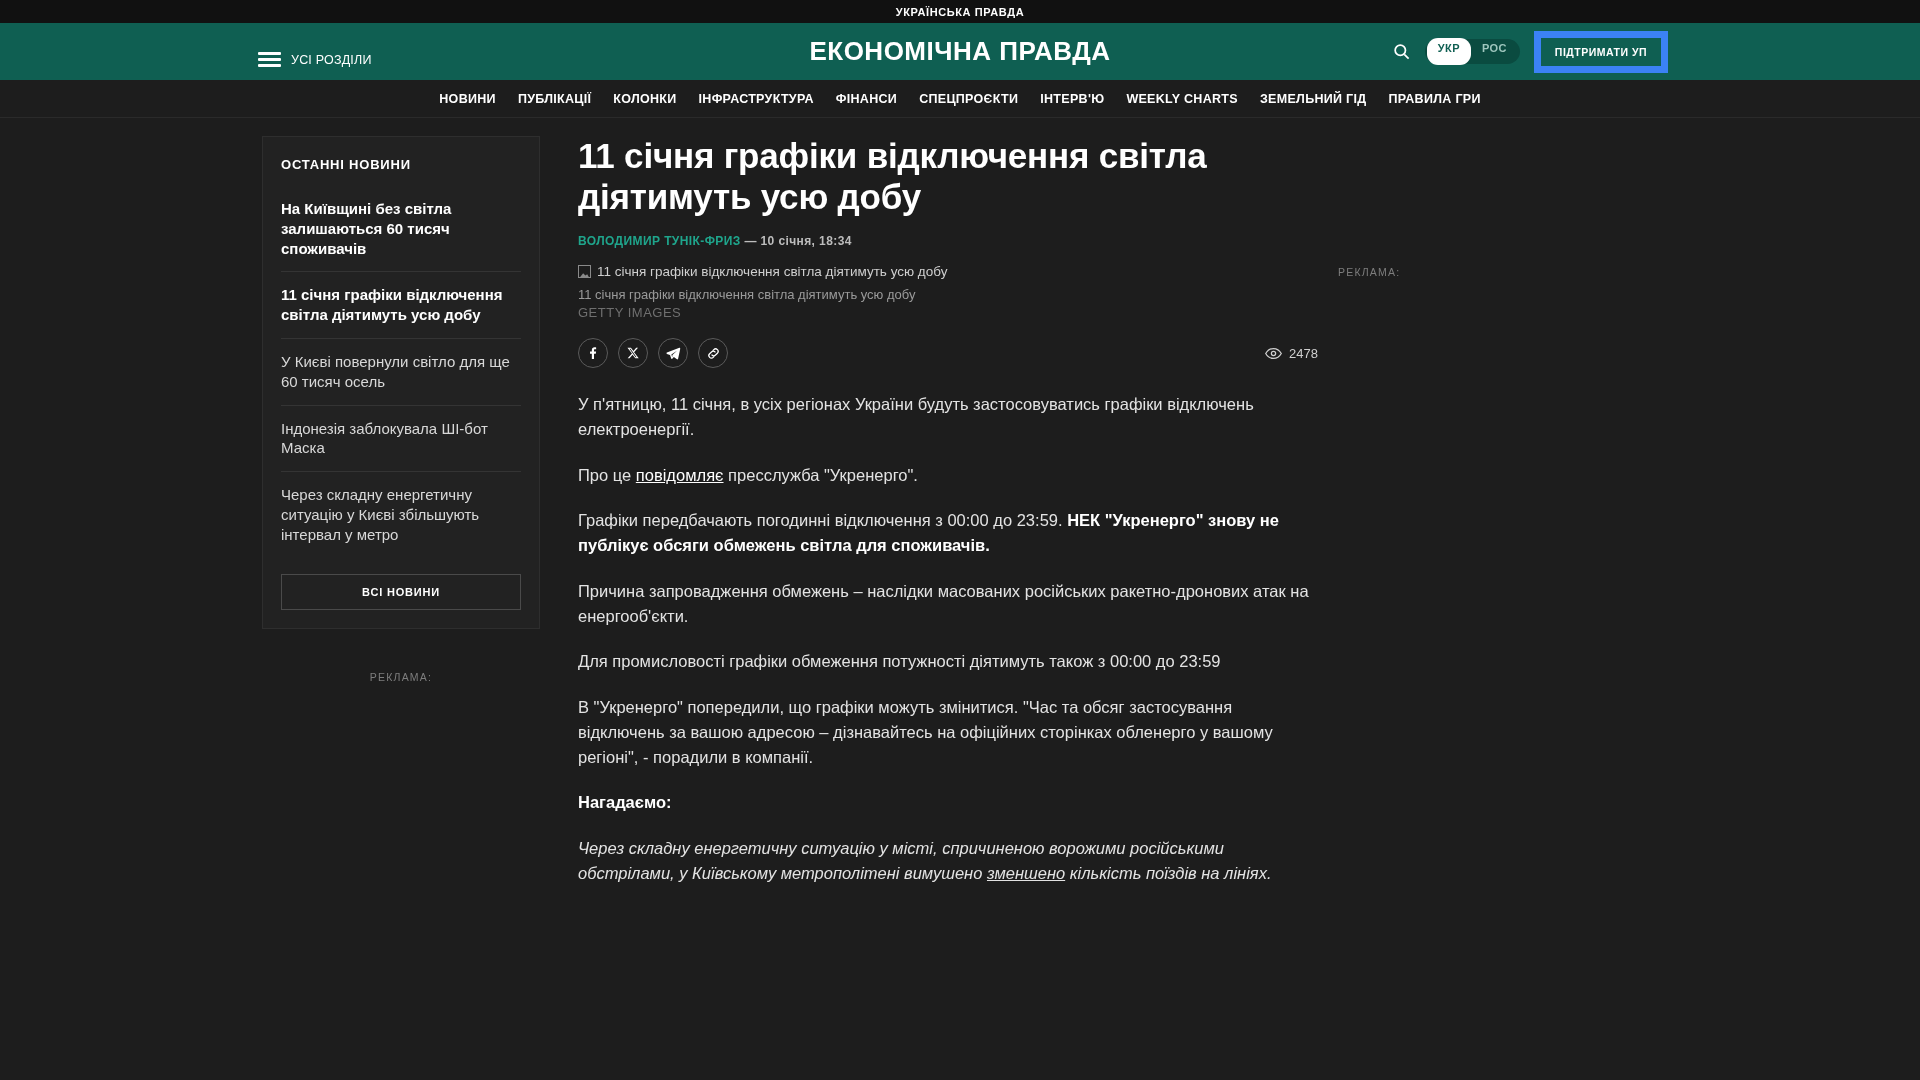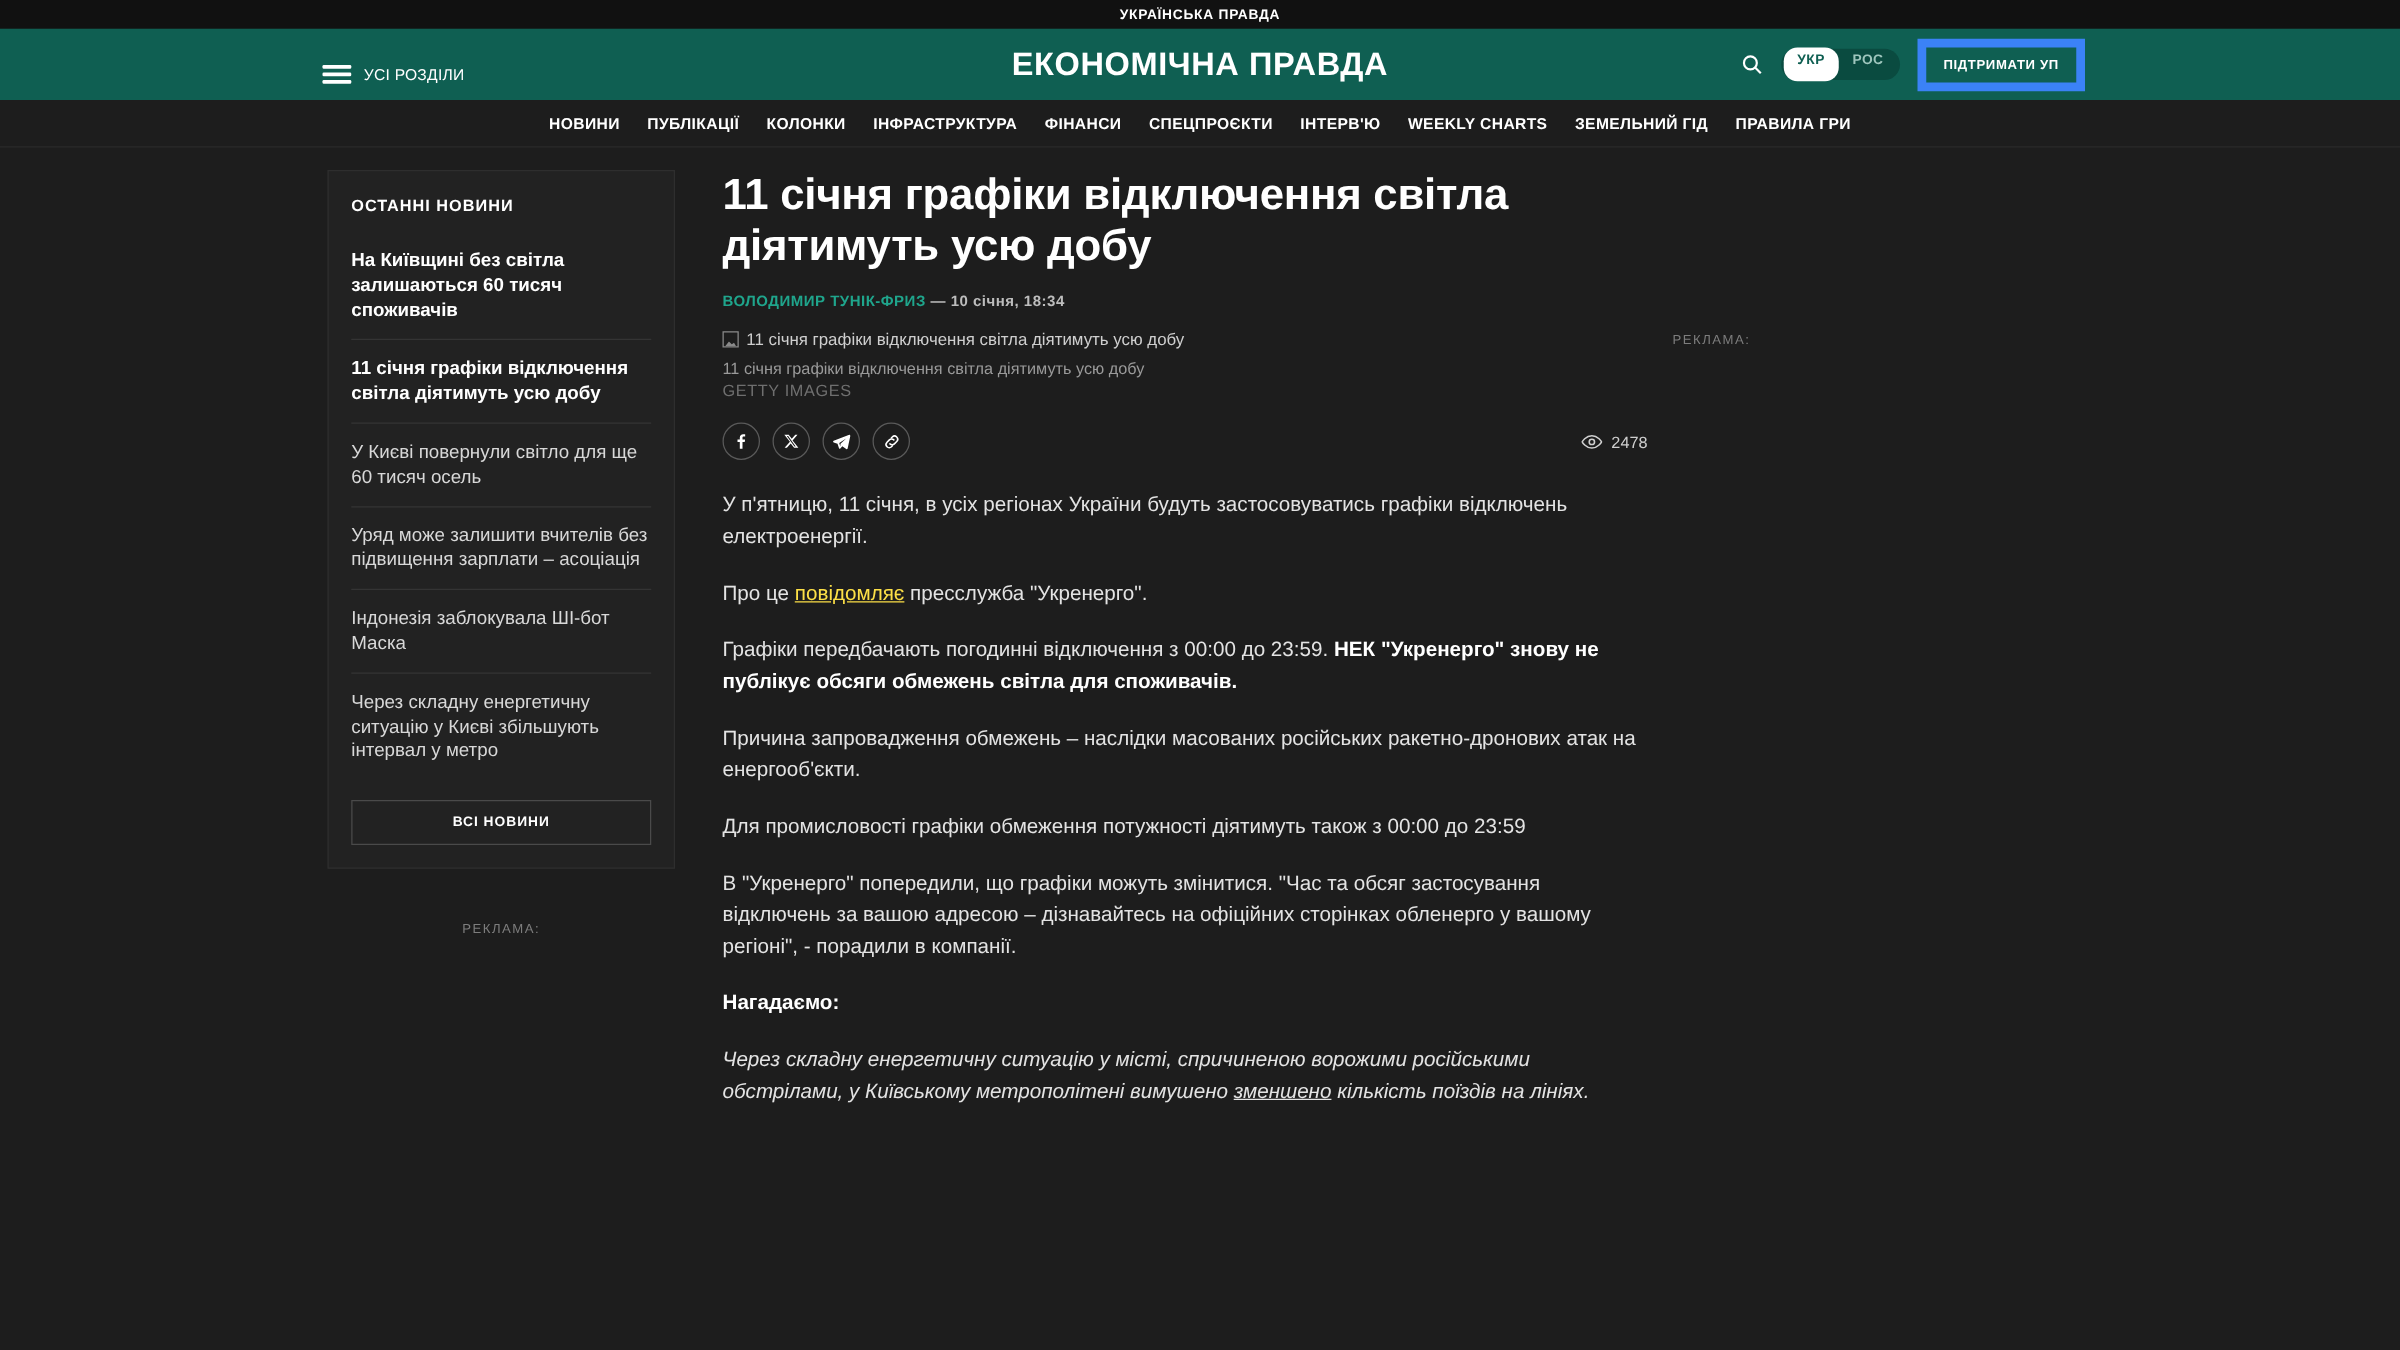--- a/index.html
+++ b/index.html
@@ -264,21 +264,21 @@
   }
   .body-text { margin-top: 24px; }
   .body-text p {
     color: #e3e3e3;
     font-size: 16.5px;
     line-height: 1.5;
     margin-bottom: 21px;
   }
   .body-text p b { color: #ffffff; }
   .body-text a {
-    color: #fde047;
+    color: #ffffff;
     text-decoration: underline;
     cursor: pointer;
   }
   .body-text p.italic { font-style: italic; }
   .body-text p.italic a { color: #e3e3e3; }
 
   
   .ad-right {
     position: absolute;
     left: 1338px;
@@ -339,21 +339,20 @@
 
 <div class="page">
 
   <aside class="sidebar">
     <div class="latest-box">
       <div class="latest-title">ОСТАННІ НОВИНИ</div>
 
       <div class="news-item bold">На Київщині без світла залишаються 60 тисяч споживачів</div>
       <div class="news-item bold">11 січня графіки відключення світла діятимуть усю добу</div>
       <div class="news-item">У Києві повернули світло для ще 60 тисяч осель</div>
-      <div class="news-item">Уряд може залишити вчителів без підвищення зарплати – асоціація</div>
       <div class="news-item">Індонезія заблокувала ШІ-бот Маска</div>
       <div class="news-item last">Через складну енергетичну ситуацію у Києві збільшують інтервал у метро</div>
 
       <button class="all-news-btn">ВСІ НОВИНИ</button>
     </div>
     <div class="ad-left">РЕКЛАМА:</div>
   </aside>
 
   <article class="article">
     <h1 class="headline">11 січня графіки відключення світла діятимуть усю добу</h1>

